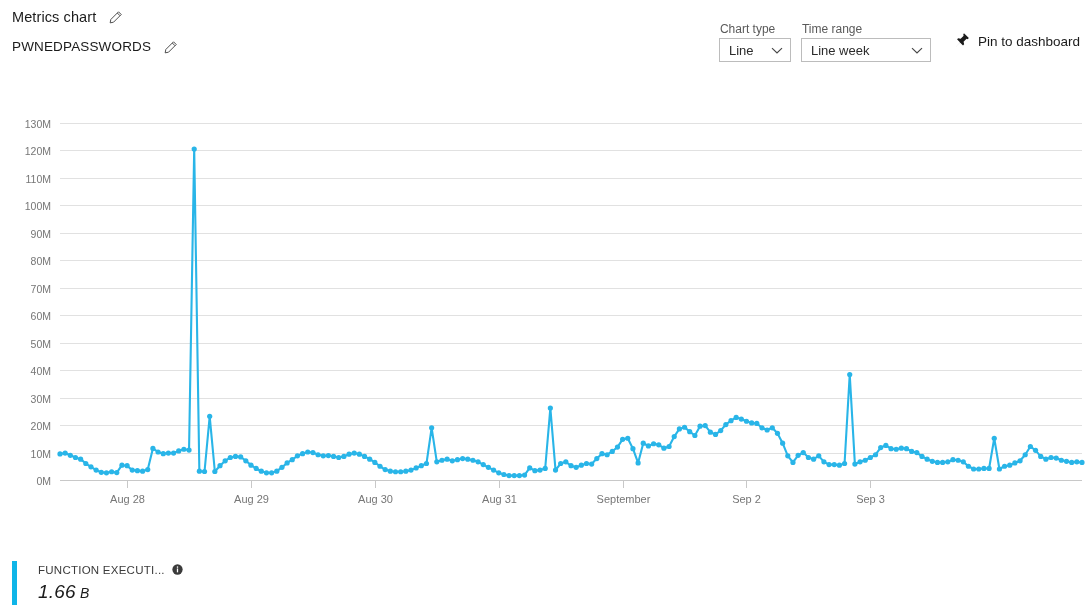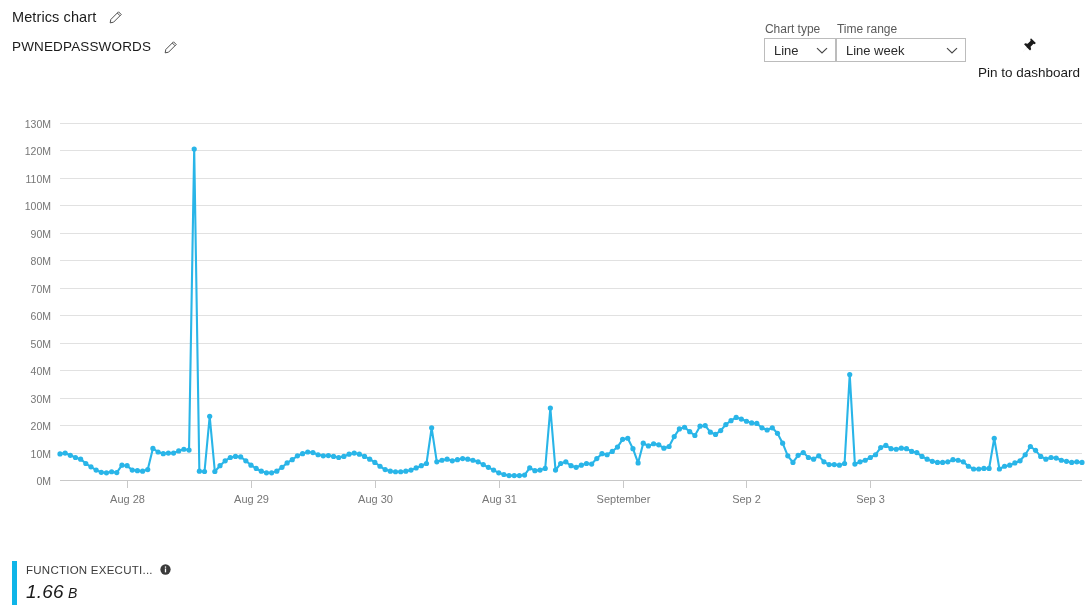--- a/index.html
+++ b/index.html
@@ -27,21 +27,21 @@
   }
   .hdr-sub {
     font-size: 13.5px; color: #1b1b1b; letter-spacing: .15px; line-height: 1; text-align: right;
   }
   .pencil { margin-left: 12px; display: block; }
   .pencil svg { display: block; }
 
   
   .controls {
     position: absolute; right: 10px; top: 22px;
-    display: flex; align-items: flex-end; gap: 0;
+    display: flex; align-items: center; gap: 10px;
   }
   .ctl-group { display: flex; flex-direction: column; }
   .ctl-label {
     font-size: 12px; color: #5a5a5a; margin-bottom: 2px; line-height: 14px;
     padding-left: 1px;
   }
   .select {
     position: relative;
     height: 24px;
     border: 1px solid #bcbcbc;
@@ -56,40 +56,39 @@
   .select.w-time  { width: 130px; }
   .select .chev {
     position: absolute; right: 7px; top: 50%; transform: translateY(-50%);
     display: block;
   }
   .pin-btn {
     display: flex; align-items: center; gap: 8px;
     height: 24px; margin-left: 12px; margin-bottom: 1px;
     cursor: pointer; background: transparent; border: 0; padding: 0;
     font-family: inherit;
-    flex-direction: column;
   }
   .pin-label { font-size: 13.5px; color: #1b1b1b; white-space: nowrap; }
 
   
   .chart-wrap {
     position: absolute; left: 0; top: 85px; width: 1090px; height: 460px;
   }
   .chart-svg { display: block; }
 
   .ytick { font-size: 10.5px; fill: #767676; text-anchor: end; font-family: "Liberation Sans", sans-serif; }
   .xtick { font-size: 11px;   fill: #767676; text-anchor: middle; font-family: "Liberation Sans", sans-serif; }
   .gridline { stroke: #e1e1e1; stroke-width: 1; shape-rendering: crispEdges; }
   .axisline { stroke: #c8c8c8; stroke-width: 1; shape-rendering: crispEdges; }
   .xtickmark { stroke: #c8c8c8; stroke-width: 1; shape-rendering: crispEdges; }
 
   
   .legend {
     position: absolute; left: 12px; top: 561px;
-    display: flex; align-items: stretch; gap: 9px;
+    display: flex; align-items: stretch; gap: 21px;
   }
   .legend-bar { width: 5px; background: #0fb5e8; border-radius: 0; }
   .legend-text { display: flex; flex-direction: column; justify-content: center; }
   .legend-name-row { display: flex; align-items: center; gap: 7px; }
   .legend-name {
     font-size: 11.5px; color: #3b3b3b; letter-spacing: .25px; line-height: 14px;
   }
   .info-ico { display: block; }
   .legend-value {
     font-size: 19px; color: #1b1b1b; line-height: 24px; margin-top: 1px;

